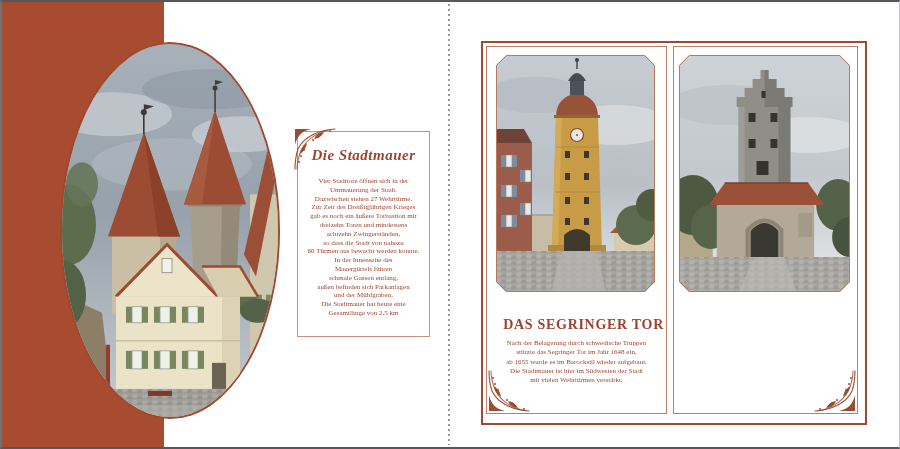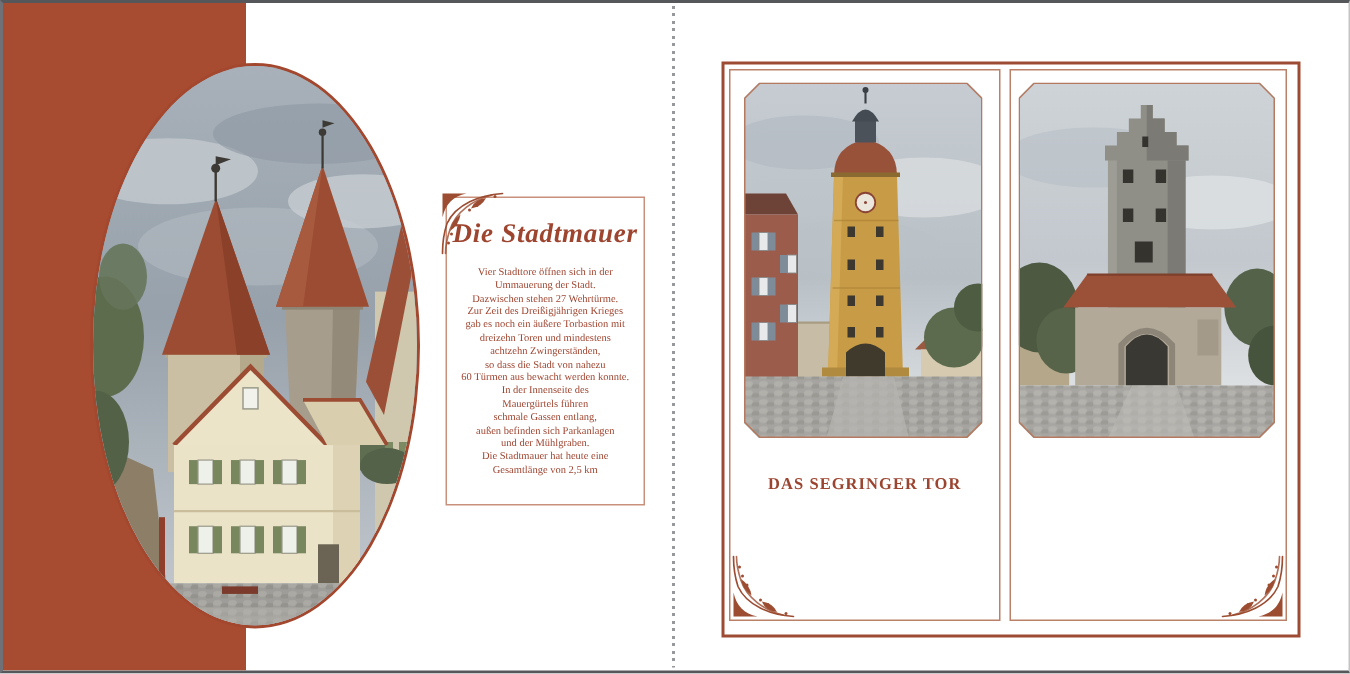--- a/index.html
+++ b/index.html
@@ -16,21 +16,21 @@
   .oval-photo{
     position:absolute;left:58px;top:40px;width:216px;height:373px;
     border:2px solid #a3482e;border-radius:50%;overflow:hidden;background:#9aa3ac;
   }
   .oval-photo svg{display:block;width:100%;height:100%;}
   .textbox{
     position:absolute;left:295px;top:129px;width:133px;height:206px;
     border:1px solid #c9917c;background:#fff;box-sizing:border-box;
   }
   .textbox h2{
-    margin:15px 3px 13px;text-align:center;font-size:18px;line-height:17px;
+    margin:15px 3px 13px;text-align:center;font-size:15px;line-height:17px;
     font-style:italic;font-weight:bold;letter-spacing:.5px;color:#9e4530;
   }
   .textbox p{
     margin:12px 3px;text-align:center;font-size:7px;line-height:8.8px;
     color:#9e4530;white-space:pre-line;
   }
   
   .fold{
     position:absolute;left:446px;top:2px;width:2px;height:441px;
     background:repeating-linear-gradient(to bottom,#97989b 0 2px,transparent 2px 5px);
@@ -43,22 +43,22 @@
   .panel{
     position:absolute;top:3px;height:366px;border:1px solid #bb8168;background:#fff;
   }
   .panel-1{left:3px;width:179px;}
   .panel-2{left:190px;width:183px;}
   .panel .photo{position:absolute;top:8px;}
   .panel-1 .photo{left:9px;width:159px;height:237px;}
   .panel-2 .photo{left:5px;width:171px;height:237px;}
   .panel .photo svg{display:block;width:100%;height:100%;}
   .panel h3{
-    position:absolute;left:0;right:0;top:270px;margin:0 2px;text-align:center;
-    font-size:11px;font-weight:bold;letter-spacing:.7px;color:#9b4530;
+    position:absolute;left:0;right:0;top:270px;margin:0 2px;text-align:right;
+    font-size:14px;font-weight:bold;letter-spacing:.7px;color:#9b4530;
   }
   .panel p{
     position:absolute;left:0;right:0;top:292px;margin:0 4px;text-align:center;
     font-size:7px;line-height:9.3px;color:#9e4530;white-space:pre-line;
   }
   
   .orn{position:absolute;width:42px;height:42px;}
   .orn-tb{left:-4px;top:-4px;}
   .orn-p1{left:1px;bottom:1px;transform:scaleY(-1);}
   .orn-p2{right:1px;bottom:1px;transform:scale(-1,-1);}
@@ -279,20 +279,25 @@
               <rect x="52" y="190" width="58" height="6" fill="#b08a3f"></rect>
               <path d="M68,196 L68,180 Q81,168 94,180 L94,196 Z" fill="#3f3a2c"></path>
 
               <rect x="0" y="196" width="159" height="41" fill="url(#cobB)"></rect>
               <polygon points="55,237 110,237 100,196 66,196" fill="#b7b5b0" opacity=".7"></polygon>
             </g>
             <path d="M10.5,.5 H148.5 L158.5,10.5 V226.5 L148.5,236.5 H10.5 L.5,226.5 V10.5 Z" fill="none" stroke="#b5795f" stroke-width="1"></path>
           </svg>
         </div>
         <h3>DAS SEGRINGER TOR</h3>
+        <p>Nach der Belagerung durch schwedische Truppen
+stürzte das Segringer Tor im Jahr 1648 ein,
+ab 1655 wurde es im Barockstil wieder aufgebaut.
+Die Stadtmauer ist hier im Südwesten der Stadt
+mit vielen Wehrtürmen verstärkt.</p>
         <svg class="orn orn-p1" viewBox="0 0 42 42">
           <g fill="none" stroke="#9c4c31" stroke-width="1.1" stroke-linecap="round">
             <path d="M41,1 C26,2 10,8 4,21 C2,27 1,34 1,41"></path>
             <path d="M34,2 C22,5 10,13 6,25 C4,31 3,36 3,41" opacity=".8"></path>
           </g>
           <g fill="#9c4c31">
             <path d="M1,1 L17,1 C8,3 3,8 1,17 Z"></path>
             <path d="M30,4 q-8,1 -10,7 q7,-1 10,-7"></path>
             <path d="M13,15 q-6,4 -7,11 q6,-4 7,-11"></path>
             <circle cx="24" cy="9" r="1"></circle>

